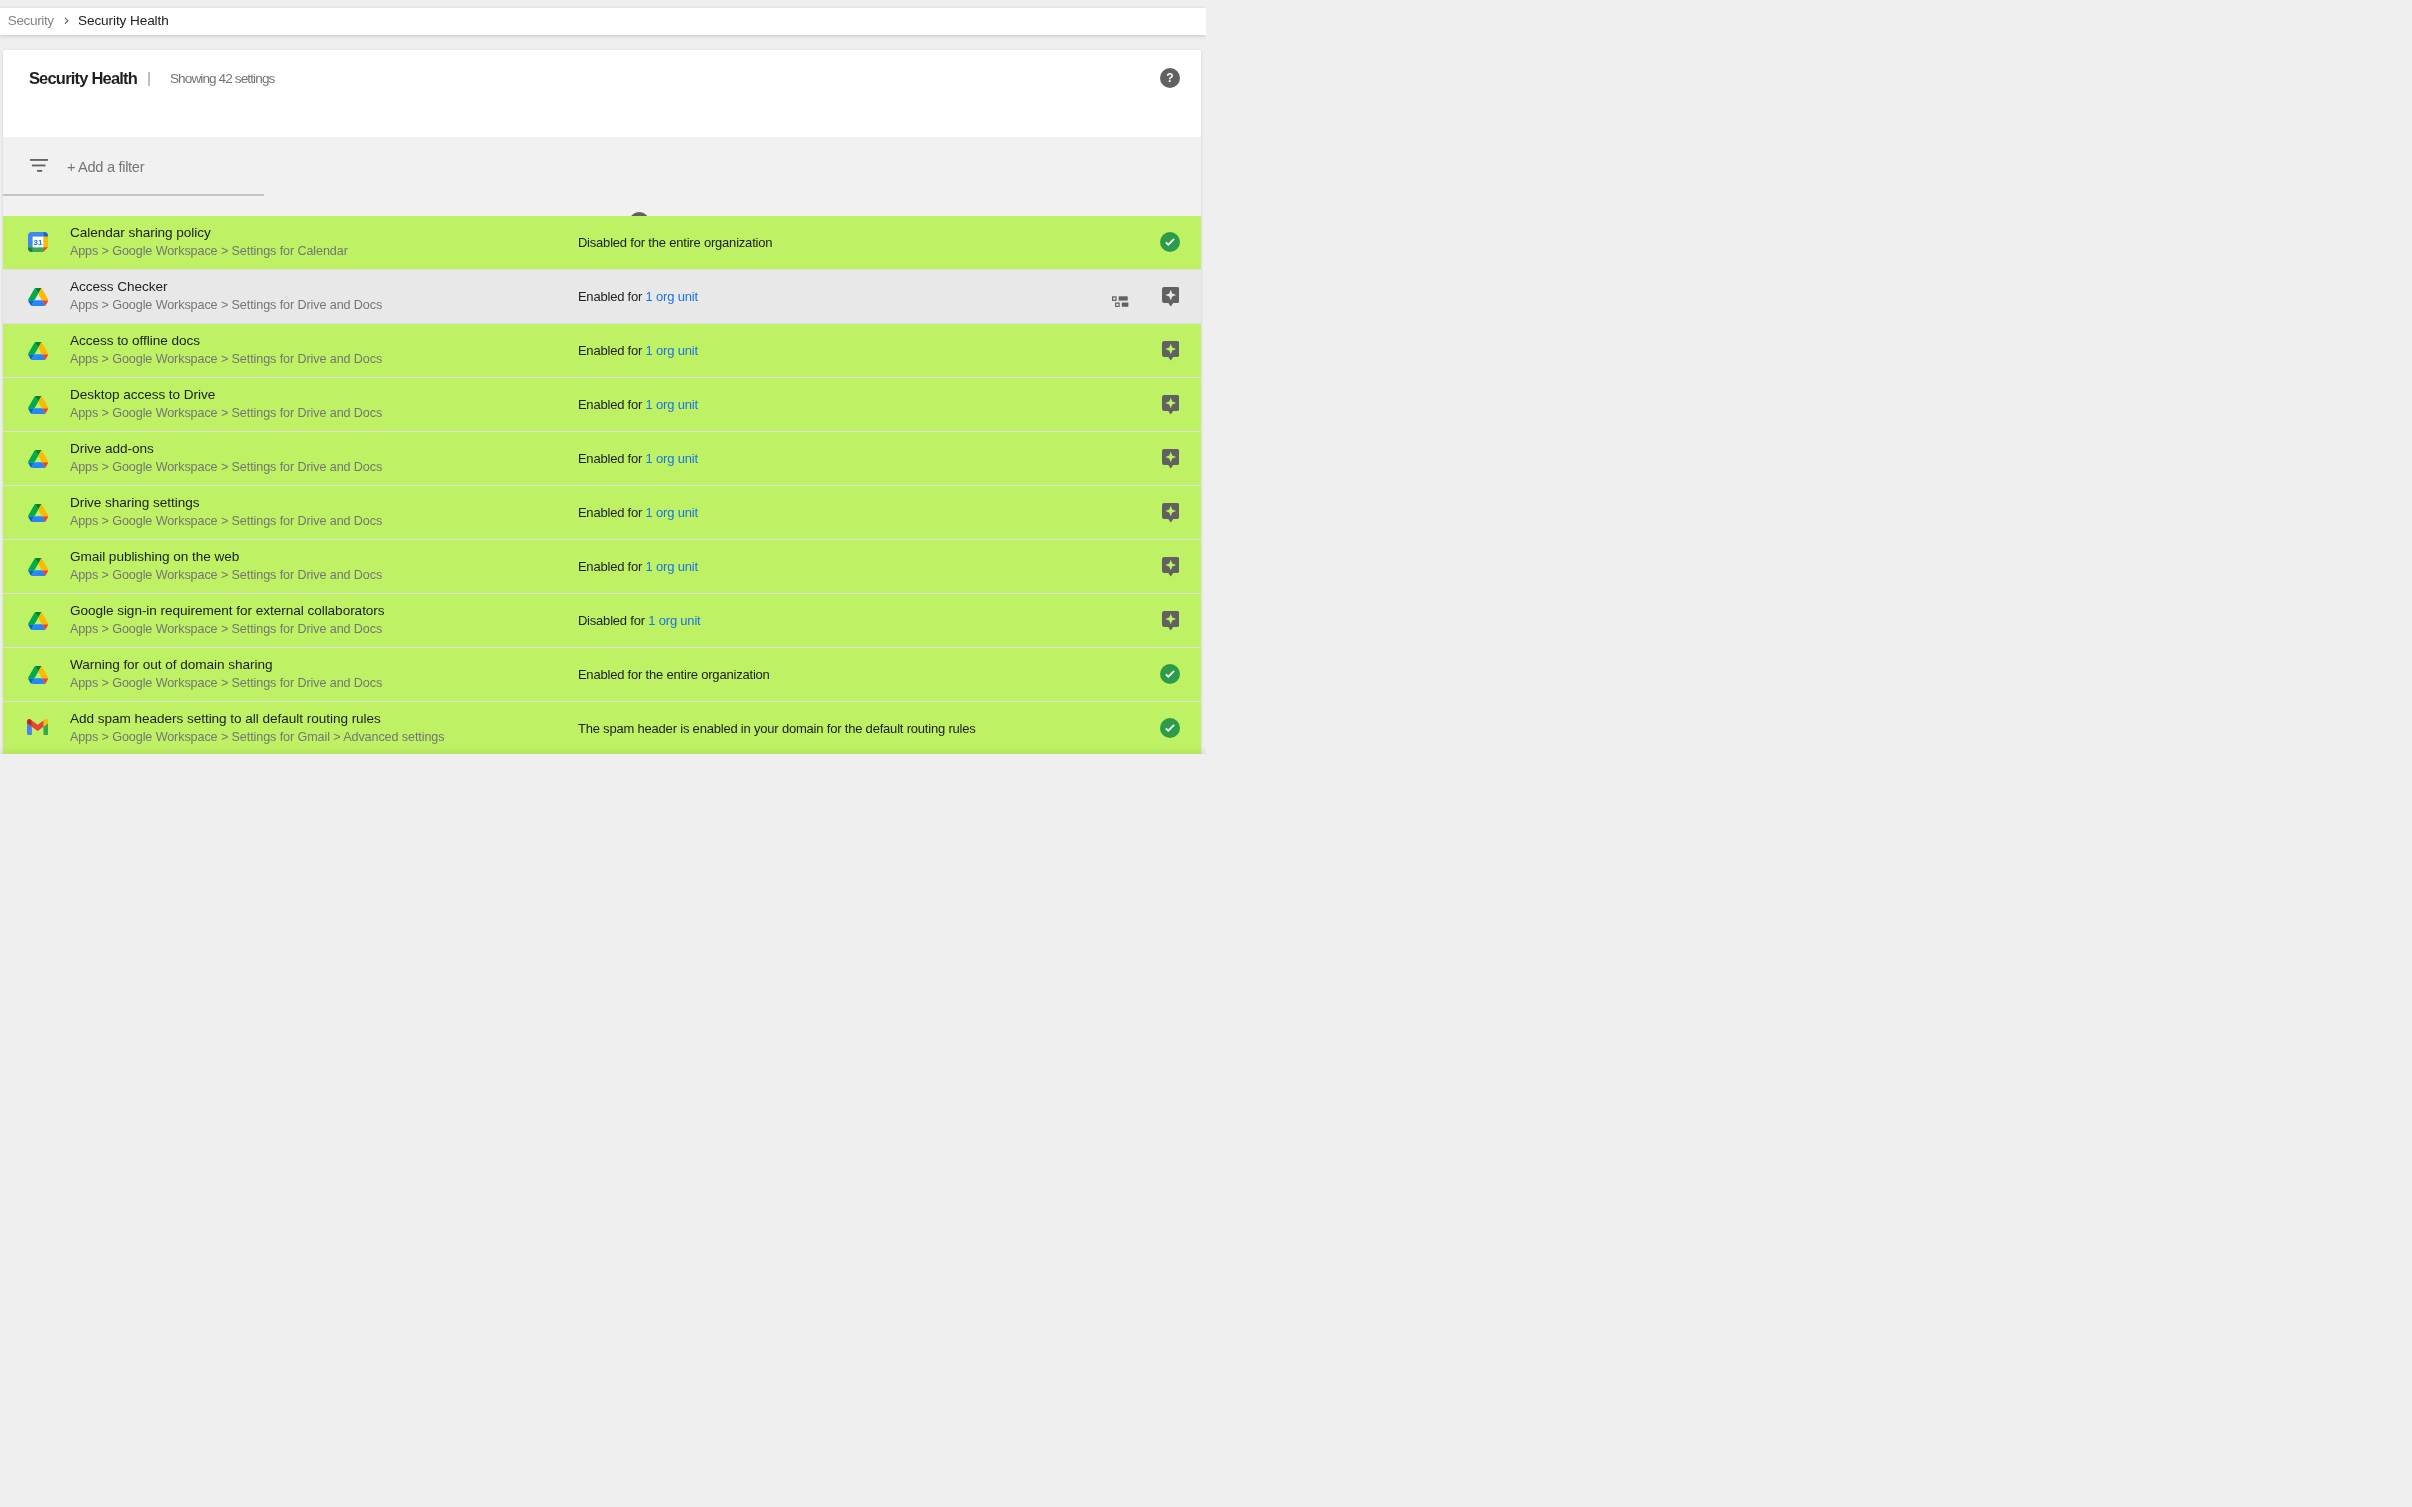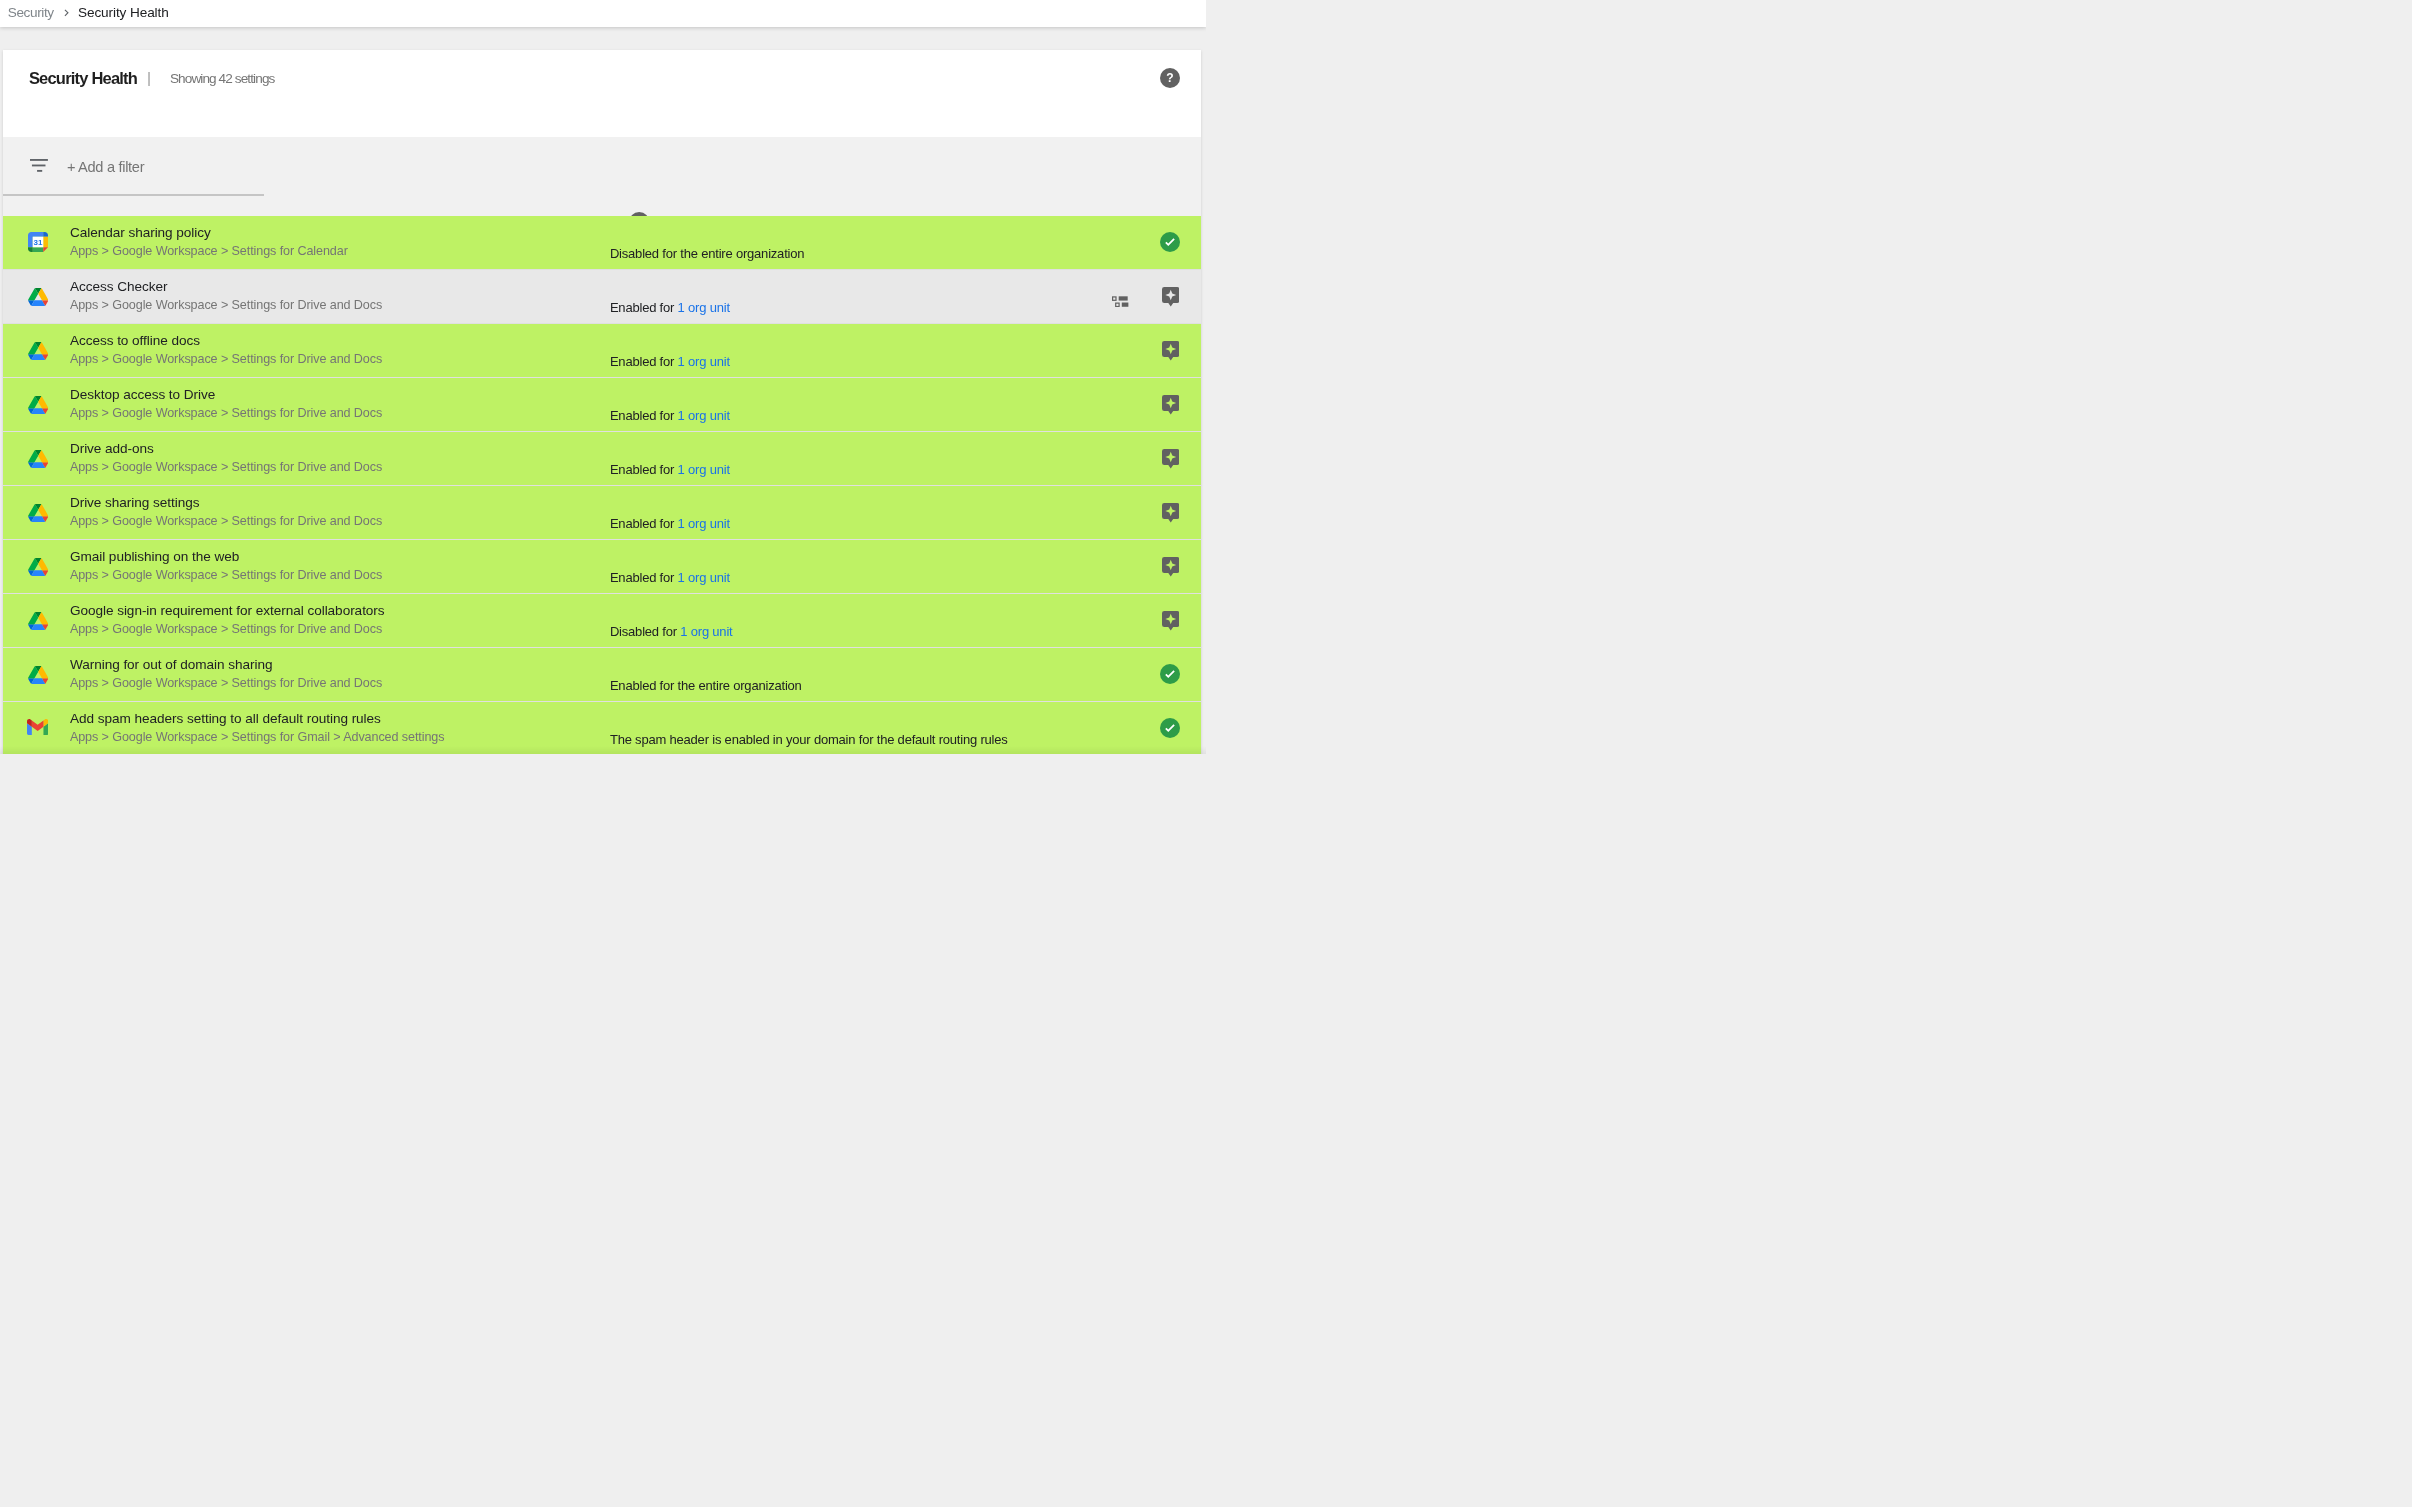--- a/index.html
+++ b/index.html
@@ -1,18 +1,18 @@
 <!DOCTYPE html>
 <html><head>
 <meta charset="utf-8">
 <style>
   * { margin:0; padding:0; box-sizing:border-box; }
   html,body { width:1206px; height:754px; overflow:hidden; }
   body { font-family:"Liberation Sans",sans-serif; background:#efefef; position:relative; }
-  .topbar { position:absolute; left:0; top:0; width:1206px; height:27px; background:#fff;
+  .topbar { position:absolute; left:0; top:8px; width:1206px; height:27px; background:#fff;
     box-shadow:0 1px 3.9px rgba(0,0,0,0.18); display:flex; align-items:center; padding-left:7.8px; padding-bottom:1.9px; z-index:5; }
   .bc1 { font-size:13.6px; letter-spacing:-0.4px; color:#80868b; }
   .bcsep { margin:0 4.9px 0 5.8px; display:flex; align-items:center; }
   .bc2 { font-size:13.6px; letter-spacing:-0.1px; color:#202124; }
   .card { position:absolute; left:2.9px; top:50px; width:1198px; height:737px; background:#fff;
     box-shadow:0 1px 2.9px rgba(0,0,0,0.14); }
   .chead { position:relative; height:55px; }
   .title { position:absolute; left:26px; top:50%; transform:translateY(-50%);
     font-size:16.5px; font-weight:bold; letter-spacing:-0.8px; color:#1f1f1f; white-space:nowrap; }
   .pipe { position:absolute; left:144px; top:50%; transform:translateY(-50%); color:#9e9e9e; font-size:15.5px; }
@@ -30,22 +30,22 @@
   .sth { position:absolute; left:601px; top:58px; height:52px; line-height:52px;
     font-size:12.6px; font-weight:bold; letter-spacing:-0.6px; color:#616161;font-style:italic; }
   .infoic { position:absolute; left:626px; top:75px; }
   .rows { position:absolute; left:0; top:166px; width:1198px; }
   .row { position:relative; height:54px; border-bottom:1px solid #e0e0e0; background:#bef264; }
   .row.hl { background:#e8e8e8; }
   .picon { position:absolute; left:25px; top:16.3px; }
   .rtxt { position:absolute; left:67px; top:9.4px; }
   .rtitle { font-size:13.6px; letter-spacing:-0.05px; color:#202124; white-space:nowrap; }
   .rcrumb { font-size:12.6px; letter-spacing:-0.1px; color:#757575; margin-top:4px; white-space:nowrap; }
-  .rstatus { position:absolute; left:575px; top:11px; height:58px; line-height:53px;
-    font-size:13px; letter-spacing:-0.2px; color:#202124; white-space:nowrap;margin-left:32px; }
+  .rstatus { position:absolute; left:575px; top:0; height:58px; line-height:53px;
+    font-size:13px; letter-spacing:-0.2px; color:#202124; white-space:nowrap; }
   .rstatus .lnk { color:#1a73e8; }
   .endic { position:absolute; left:1157px; top:16.3px; }
   .miniic { position:absolute; left:1109px; top:23px; }
   .botshadow { position:absolute; left:0; top:746px; width:1206px; height:7.8px;
     background:linear-gradient(rgba(0,0,0,0), rgba(0,0,0,0.06)); z-index:9; }
 </style>
 </head>
 <body>
   <div class="topbar">
     <span class="bc1">Security</span>

